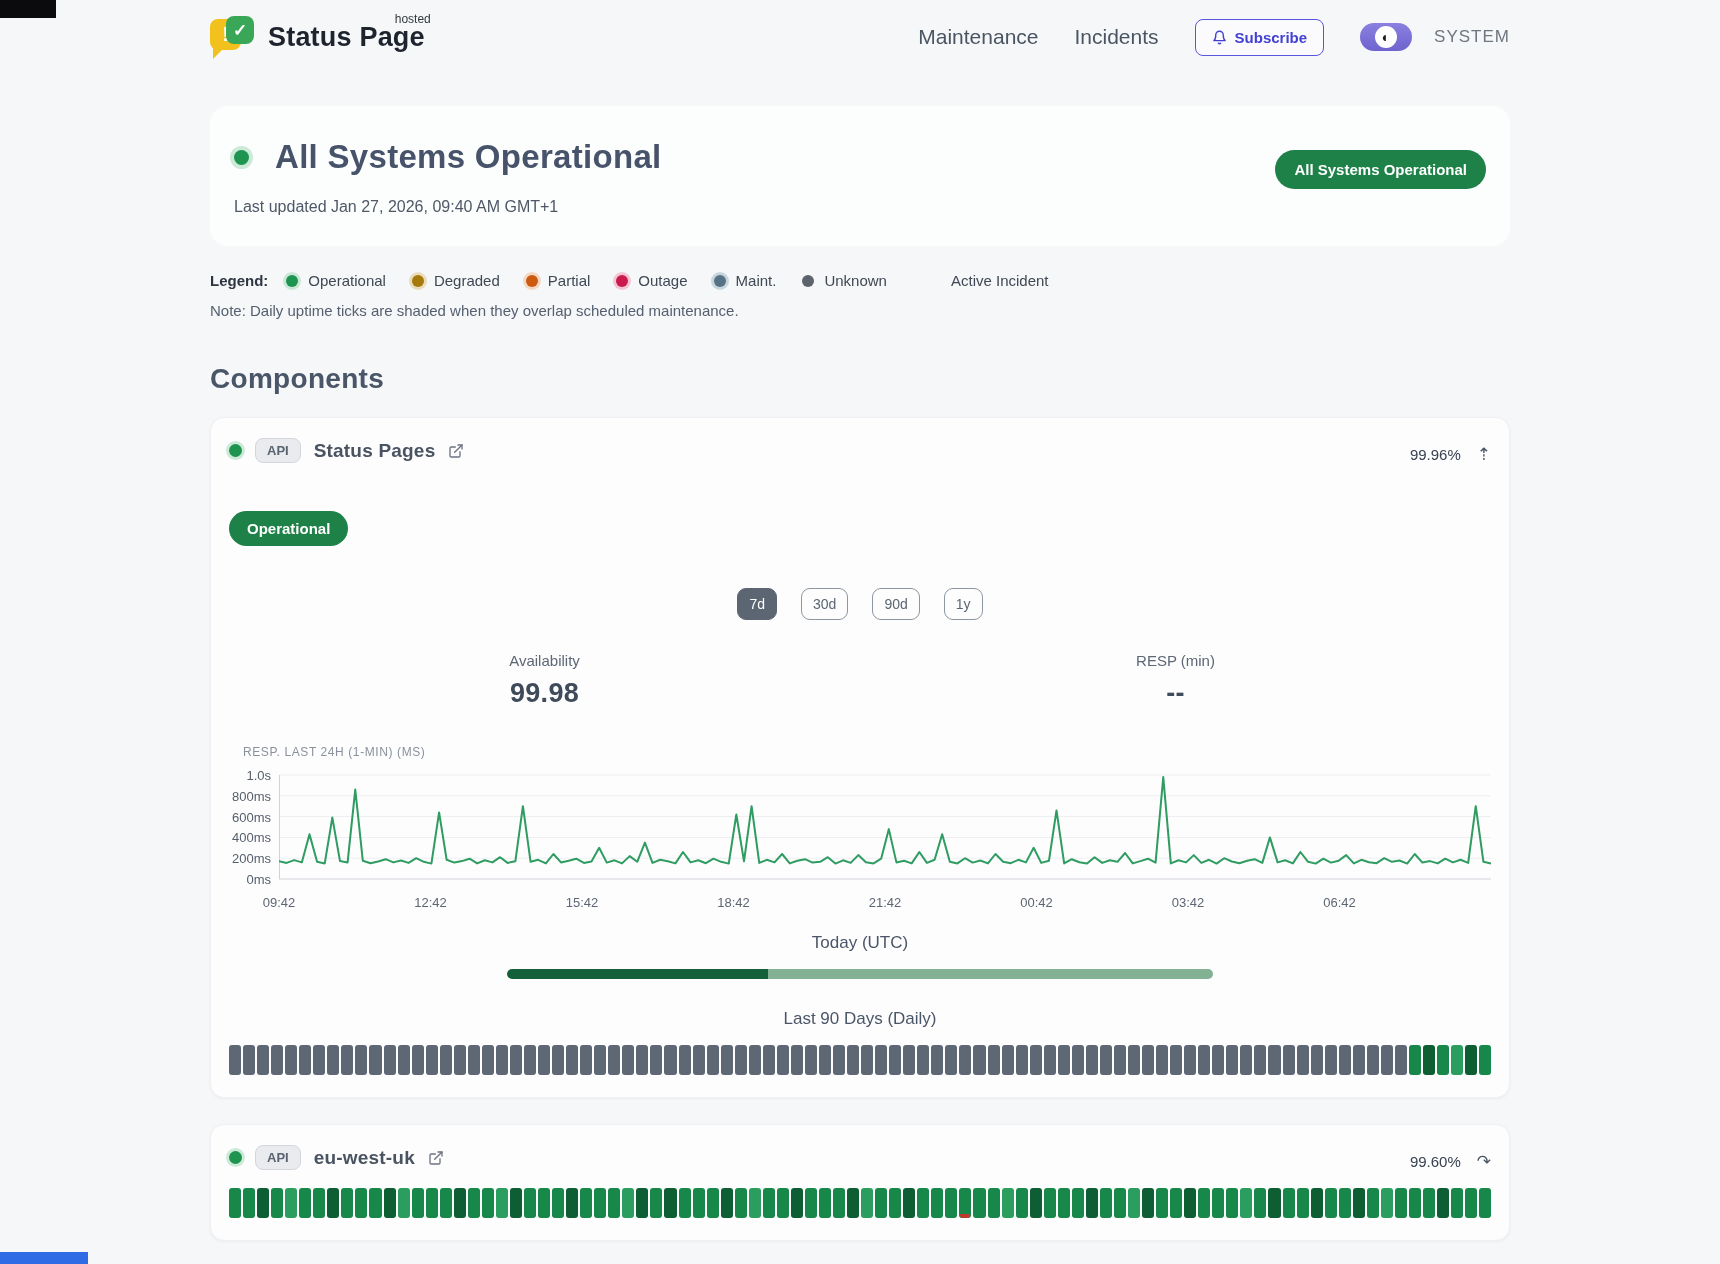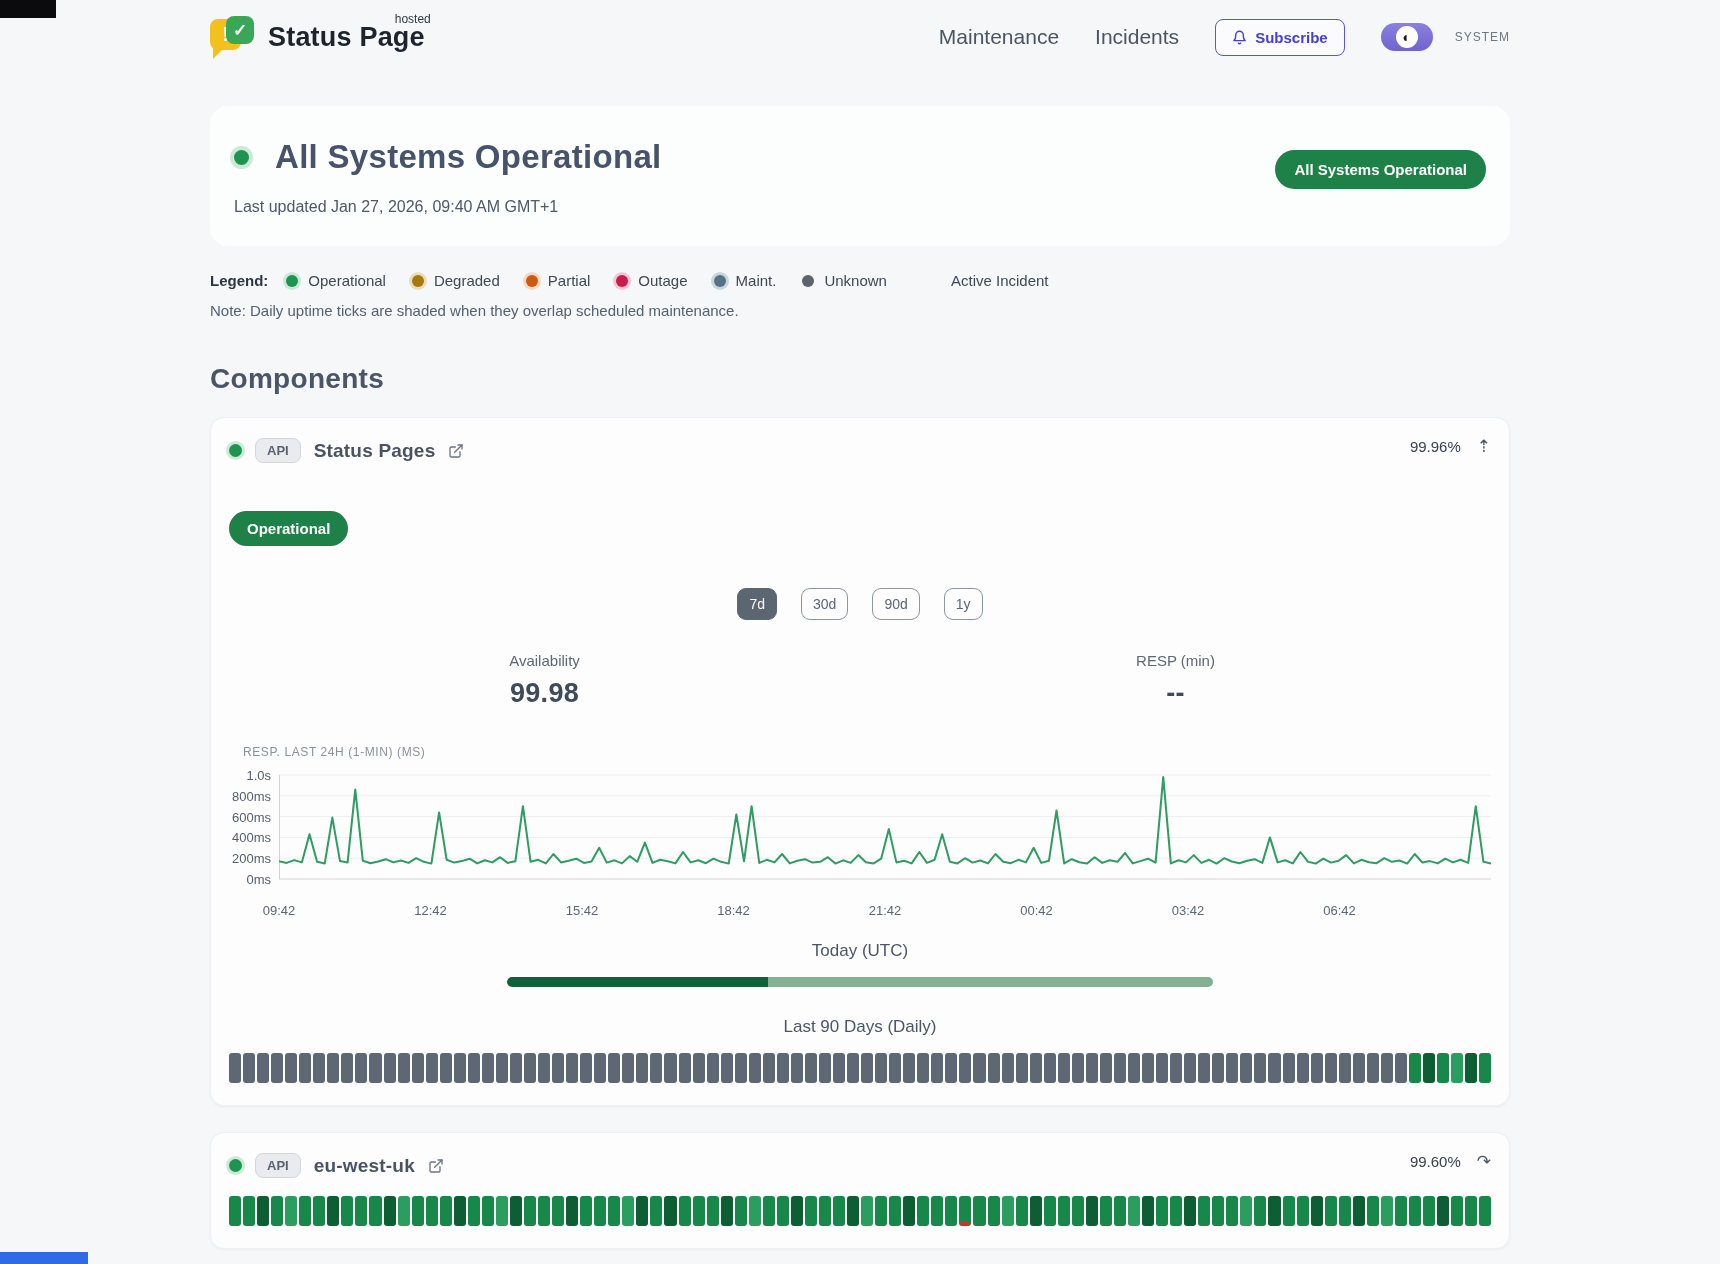--- a/index.html
+++ b/index.html
@@ -32,21 +32,21 @@
   .nav { display:flex; align-items:center; gap:36px; }
   .nav-link { font-size:21px; color:#4a5563; text-decoration:none; cursor:pointer; }
   .subscribe-btn { display:flex; align-items:center; gap:8px; background:#fbfbfd; border:1.5px solid #5a55dd;
     color:#4340d2; font-weight:bold; font-size:15px; padding:9px 16px; border-radius:8px; cursor:pointer;
     font-family:"Liberation Sans", sans-serif; }
   .bell svg { width:15px; height:15px; display:block; }
   .theme-toggle { position:relative; width:52px; height:28px; border-radius:14px; cursor:pointer;
     background:linear-gradient(180deg,#8a80df,#6f63cf); }
   .knob { position:absolute; top:3px; left:15px; width:22px; height:22px; background:#fff; border-radius:50%;
     display:flex; align-items:center; justify-content:center; font-size:14px; color:#1c1c1c; line-height:1; }
-  .theme-label { font-size:12px; letter-spacing:1px; color:#6e7680; margin-left:-14px; }
+  .theme-label { font-size:17px; letter-spacing:1px; color:#6e7680; margin-left:-14px; }
 
   
   .hero-card { margin-top:48px; background:#fcfdfd; border-radius:18px; padding:32px 24px 30px;
     display:flex; justify-content:space-between; align-items:flex-start; }
   .hero-title-row { display:flex; align-items:center; gap:26px; }
   .dot { display:inline-block; border-radius:50%; }
   .dot-green { background:#1d9550; }
   .dot-lg { width:15px; height:15px; box-shadow:0 0 0 4px #cde9d8; }
   .hero-title { font-size:33px; font-weight:600; color:#47536a; letter-spacing:.3px; }
   .hero-updated { margin-top:22px; font-size:16px; color:#4e5866; }
@@ -61,21 +61,21 @@
   .legend-item { display:flex; align-items:center; gap:10px; }
   .legend-dot { width:12px; height:12px; border-radius:50%; display:inline-block; }
   .legend-active { margin-left:46px; }
   .legend-note { margin-top:13px; font-size:15px; color:#556070; }
 
   .components-heading { margin:44px 0 22px; font-size:28px; font-weight:600; color:#4a5568; letter-spacing:.3px; }
 
   
   .card { background:#fdfdfe; border:1px solid #eef0f3; border-radius:14px;
     box-shadow:0 1px 3px rgba(20,30,40,.05); padding:20px 18px 22px; margin-bottom:26px; }
-  .card-head { display:flex; align-items:flex-start; justify-content:space-between; }
+  .card-head { display:flex; align-items:flex-end; justify-content:space-between; }
   .card-head-left { display:flex; align-items:center; gap:13px; }
   .dot-sm { width:13px; height:13px; box-shadow:0 0 0 3px #cde9d8; }
   .tag-pill { background:#e9ebee; border:1px solid #d3d7db; color:#5a6470; font-size:13px; font-weight:600;
     padding:4px 11px; border-radius:8px; }
   .comp-name { font-size:19px; font-weight:bold; color:#4a5361; letter-spacing:.2px; }
   .ext-icon { color:#6b7280; cursor:pointer; display:inline-flex; }
   .ext-icon svg { width:16px; height:16px; }
   .card-head-right { display:flex; align-items:center; gap:16px; }
   .uptime { font-size:15px; color:#374151; }
   .collapse-icon { font-size:17px; color:#4b5563; cursor:pointer; line-height:1; }
@@ -94,21 +94,21 @@
   .stat-value { margin-top:9px; font-size:27px; font-weight:600; color:#3f4a5a; letter-spacing:.3px; }
 
   
   .chart-block { margin-top:36px; }
   .chart-title { font-size:12px; letter-spacing:.6px; color:#8a919c; margin-left:14px; }
   .chart-area { display:flex; margin-top:10px; }
   .ylabels { position:relative; width:50px; height:120px; flex:none; }
   .ylabels span { position:absolute; right:8px; transform:translateY(-50%); font-size:13px; color:#555e6a; }
   .plot { position:relative; flex:1; }
   .plot svg { display:block; width:100%; height:120px; }
-  .xlabels { position:relative; height:22px; margin-top:14px; }
+  .xlabels { position:relative; height:22px; margin-top:6px; }
   .xlabels span { position:absolute; transform:translateX(-50%); font-size:13px; color:#5d6673; }
 
   
   .today-block { margin-top:16px; }
   .block-title { text-align:center; font-size:17px; color:#4a5568; }
   .today-bar { width:56%; margin:16px auto 0; height:10px; border-radius:6px; background:#82b194; overflow:hidden; }
   .today-fill { height:100%; border-radius:6px 0 0 6px; background:#14603a; }
   .history-block { margin-top:30px; }
   .ticks { display:flex; gap:2px; margin-top:16px; }
   .tick { flex:1 1 0; height:30px; border-radius:3px; position:relative; cursor:pointer; }

